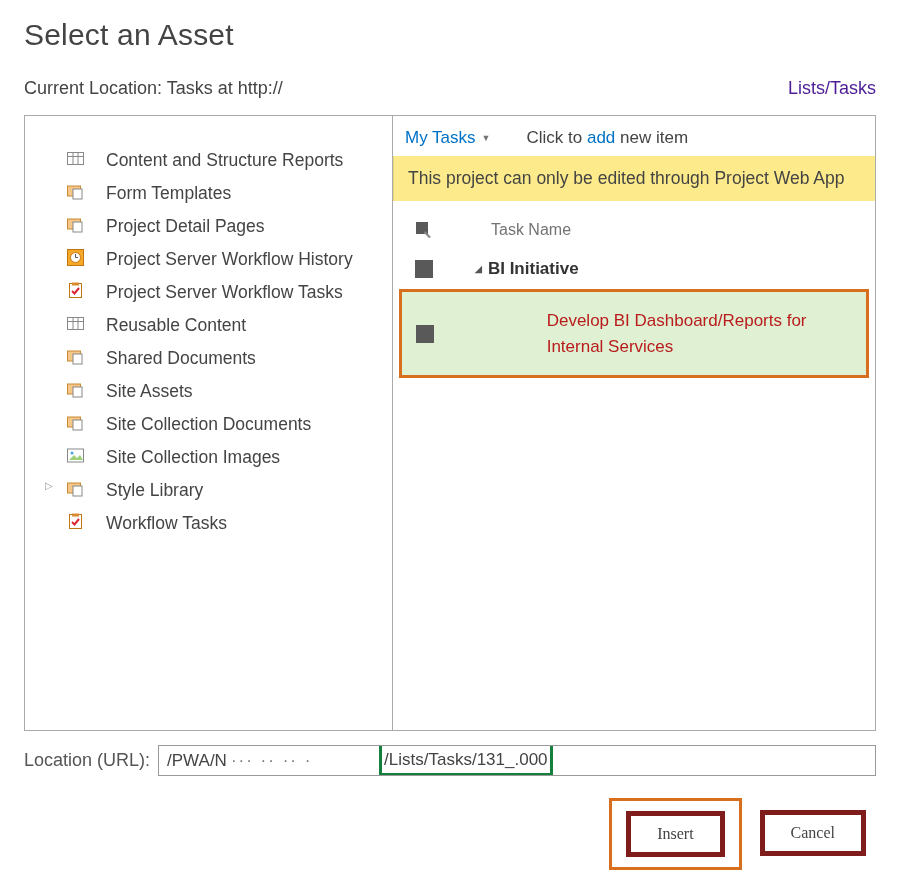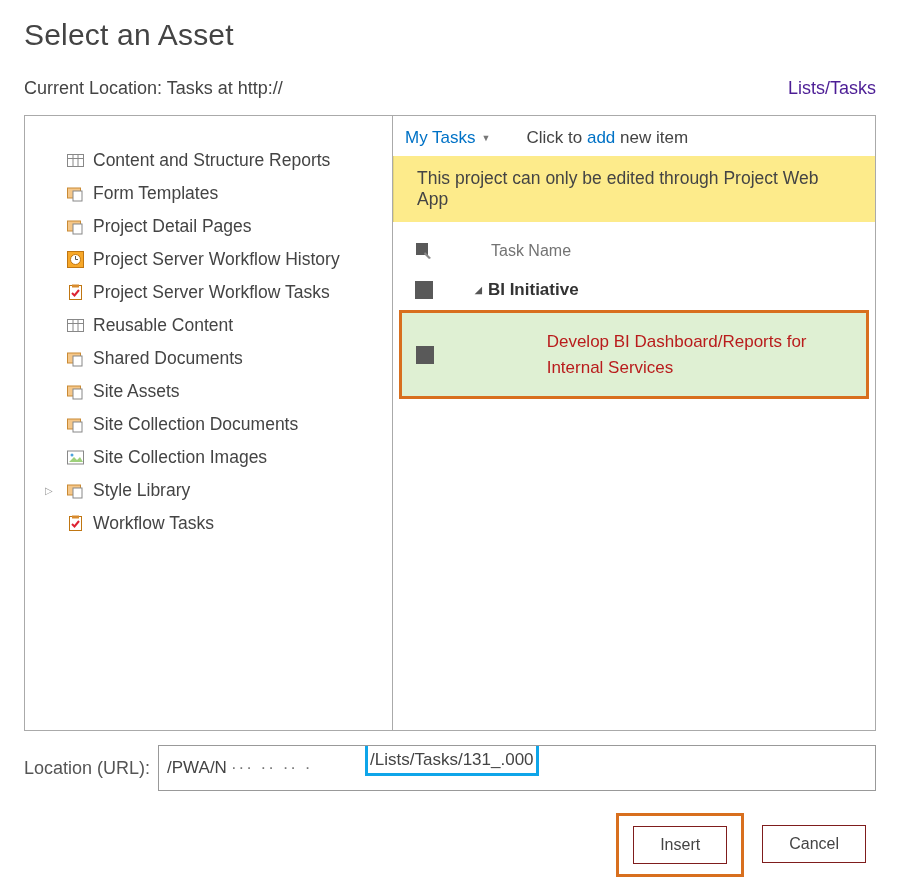--- a/index.html
+++ b/index.html
@@ -36,22 +36,22 @@
       height: 616px;
     }
     .left-pane {
       width: 368px;
       border-right: 1px solid #aaa;
       padding: 28px 12px 12px 40px;
       overflow: hidden;
     }
     .tree-item {
       display: flex;
-      align-items: center;
-      gap: 9px;
+      align-items: flex-start;
+      gap: 22px;
       padding: 6px 2px;
       color: #444;
       font-size: 17.5px;
       cursor: pointer;
       position: relative;
     }
     .tree-item .expander {
       position: absolute;
       left: -20px;
       color: #999;
@@ -74,21 +74,21 @@
       padding: 2px 12px 8px 12px;
       font-size: 17px;
     }
     .my-tasks { color: #0072c6; display:flex; align-items:center; gap:6px; cursor:pointer;}
     .dropdown-arrow { font-size: 9px; color:#777; }
     .add-line { color: #444; }
     .add-link { color: #0072c6; cursor:pointer;}
     .banner {
       background: #fdeb8b;
       color: #444;
-      padding: 12px 23px;
+      padding: 12px 14px;
       font-size: 17.5px;
       margin: 0 0 12px 0;
       border-left: 1px solid #e6d77a;
     }
     .task-table { width:100%; }
     .th-row {
       display:flex; align-items:center;
       gap: 16px;
       padding: 8px 18px 10px 22px;
       color:#737373;
@@ -123,53 +123,53 @@
       font-size: 18px;
       color:#555;
     }
     .url-label { white-space:nowrap; }
     .url-box {
       flex:1;
       border: 1px solid #999;
       padding: 4px 8px;
       font-size: 17px;
       color:#444;
-      height: 46px;
+      height: 31px;
       display:flex; align-items:center;
       position:relative;
       overflow:hidden;
     }
     .url-seg1 { }
     .url-dots { color:#777; letter-spacing:2px; margin:0 4px;}
     .url-highlight {
-      border: 3px solid #0ea5e9;
+      border: 3px solid #15803d;
       position:absolute;
-      left: 206px; top:-3px;
+      left: 220px; top:-3px;
       height: 33px; padding:0 2px;
       display:flex; align-items:center;
       background:transparent;
     }
     .buttons {
       display:flex; justify-content:flex-end;
       gap: 18px;
       margin-top: 22px;
       padding-right: 10px;
     }
     .btn-wrap-highlight {
       border: 3px solid #d86f1e;
       padding: 10px 14px;
     }
     .btn {
-      border: 1px solid #7f1d1d;
+      border: 5px solid #7f1d1d;
       background:#fff;
       padding: 9px 26px;
       font-size: 16px;
       color:#444;
       cursor:pointer;
-      font-family: Liberation Sans, sans-serif;
+      font-family: Liberation Serif, serif;
     }
     .cancel-wrap { padding-top:12px; }
   </style>
 </head>
 <body>
 
 <div class="dialog">
   <h1 class="title">Select an Asset</h1>
 
   <div class="location-line">

